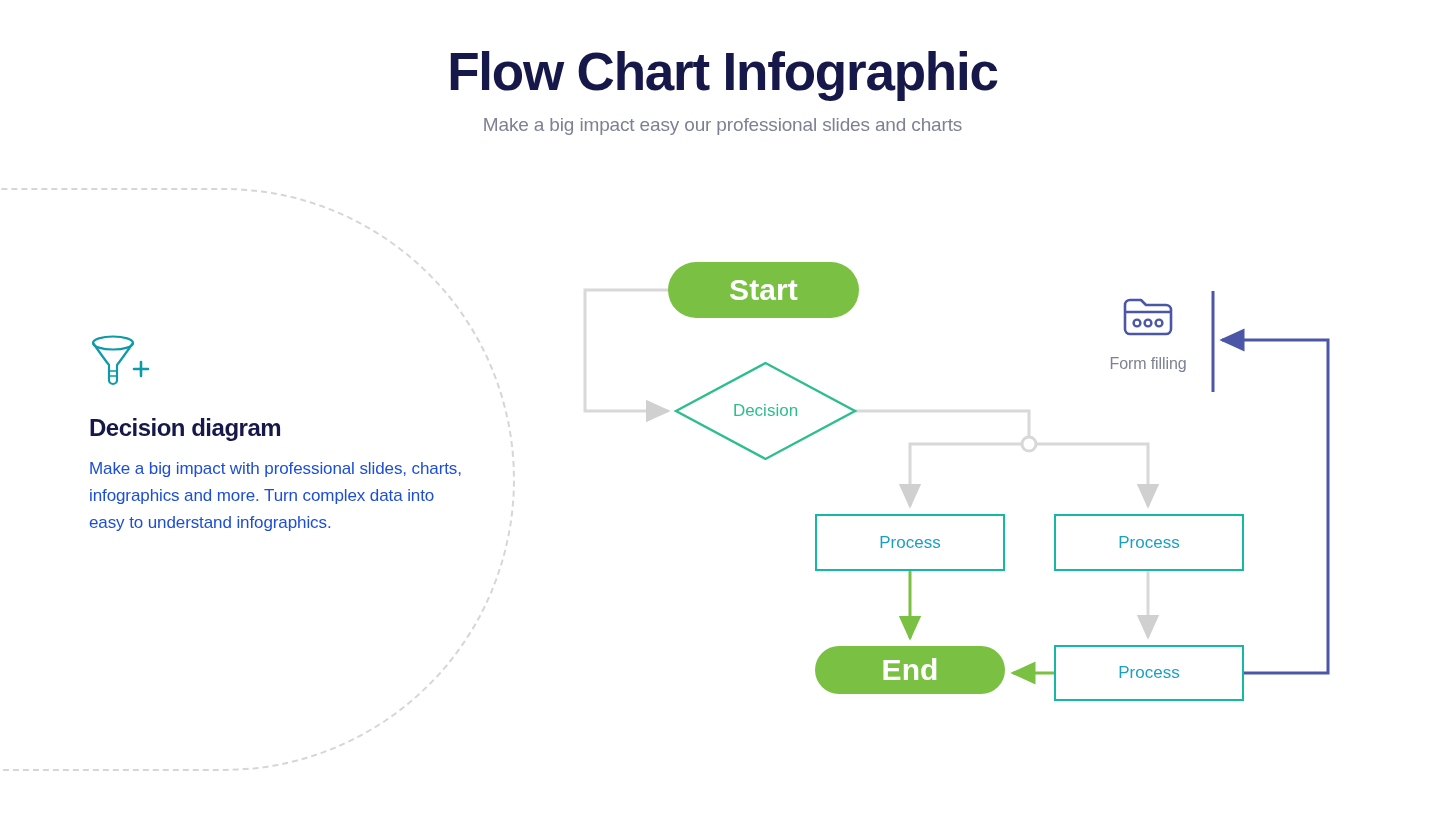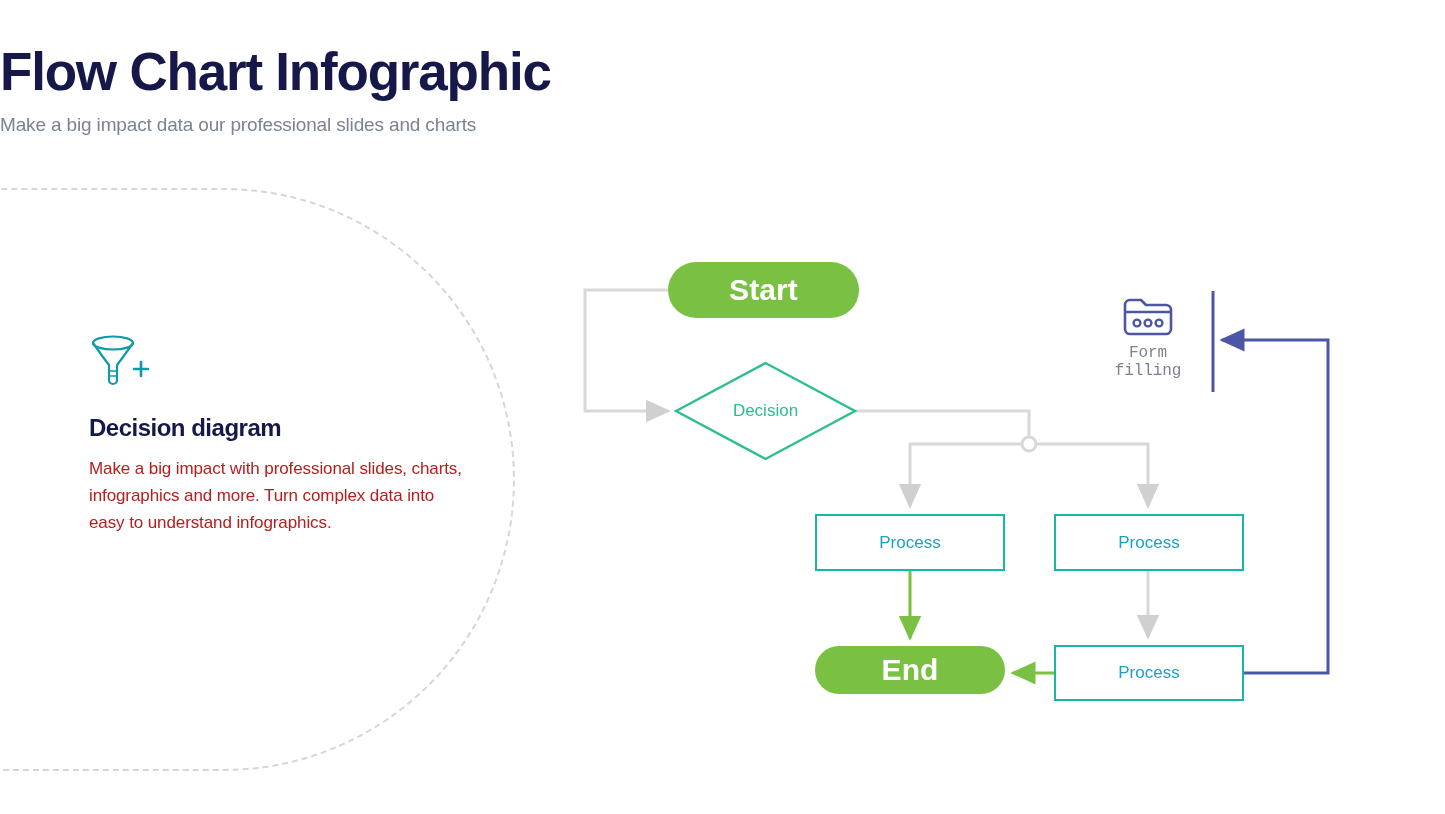--- a/index.html
+++ b/index.html
@@ -22,21 +22,21 @@
     width: 1445px;
     height: 814px;
   }
 
   
   .header {
     position: absolute;
     left: 0;
     top: 44px;
     width: 1445px;
-    text-align: left;
+    text-align: center;
   }
   .page-title {
     font-size: 53px;
     font-weight: bold;
     color: #16184a;
     letter-spacing: -1.2px;
     line-height: 1.05;
     margin: 0;
   }
   .page-subtitle {
@@ -72,21 +72,21 @@
   .info-title {
     font-size: 24px;
     font-weight: bold;
     color: #16184a;
     letter-spacing: -0.5px;
     margin-top: 28px;
   }
   .info-body {
     font-size: 17px;
     line-height: 27px;
-    color: #b91c1c;
+    color: #1d4ed8;
     margin-top: 13px;
     width: 378px;
     letter-spacing: -0.1px;
   }
 
   
   .flow {
     position: absolute;
     left: 0; top: 0;
     width: 1445px;
@@ -144,35 +144,34 @@
   .folder-icon-wrap {
     width: 96px;
     height: 48px;
     display: flex;
     align-items: center;
     justify-content: center;
   }
   .form-filling-label {
     font-size: 16px;
     color: #7c8292;
-    margin-top: 4px;
+    margin-top: 15px;
     letter-spacing: -0.1px;
-    font-family: Liberation Mono, monospace;
   }
 </style>
 </head>
 <body>
 
 <div class="stage">
 
   <div class="decor-shape"></div>
 
   <div class="header">
     <div class="page-title">Flow Chart Infographic</div>
-    <div class="page-subtitle">Make a big impact data our professional slides and charts</div>
+    <div class="page-subtitle">Make a big impact easy our professional slides and charts</div>
   </div>
 
   <div class="info-panel">
     <div class="funnel-icon-wrap">
       <svg width="62" height="52" viewBox="0 0 62 52" fill="none">
         <ellipse cx="24" cy="9" rx="20" ry="6.5" stroke="#0e9aa7" stroke-width="2.2"></ellipse>
         <path d="M4 9 C4 9, 16 26, 20 31 L20 46 a4 4 0 0 0 8 0 L28 31 C32 26, 44 9, 44 9" stroke="#0e9aa7" stroke-width="2.2" fill="none" stroke-linejoin="round"></path>
         <path d="M20 37 L28 37 M20 42 L28 42" stroke="#0e9aa7" stroke-width="1.6"></path>
         <path d="M45 35 L59 35 M52 28 L52 42" stroke="#0e9aa7" stroke-width="2.6" stroke-linecap="round"></path>
       </svg>

